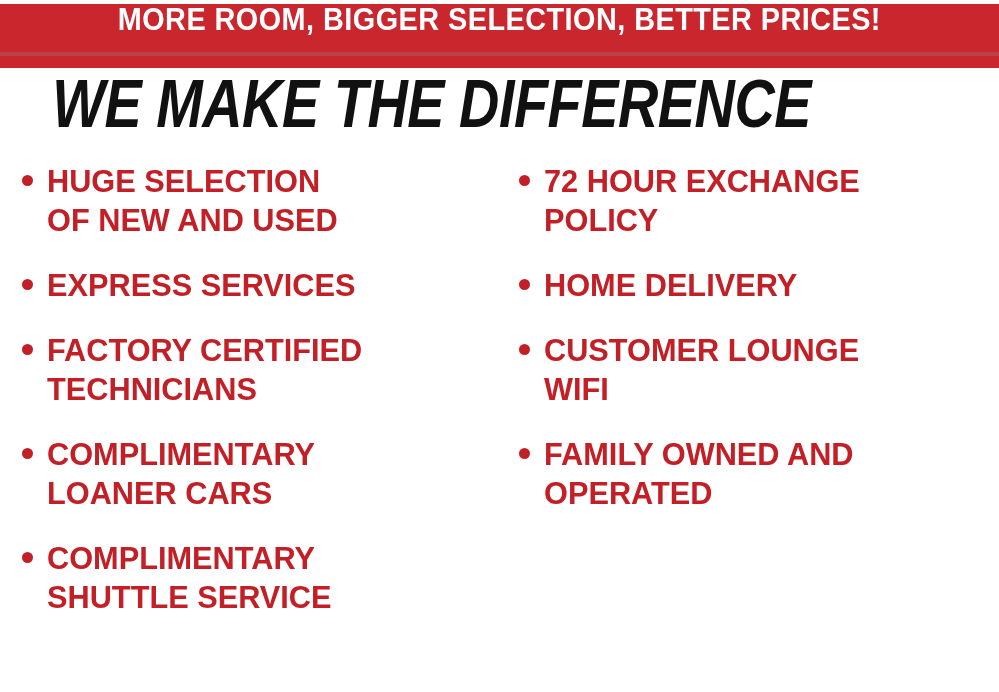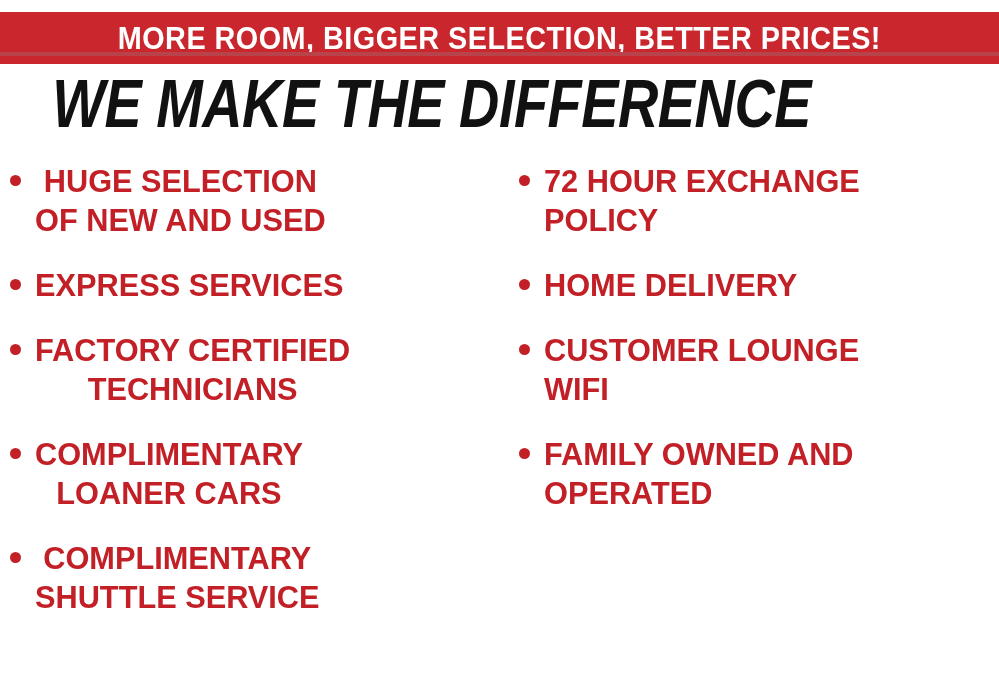--- a/index.html
+++ b/index.html
@@ -10,26 +10,25 @@
     width: 999px;
     height: 692px;
     background: #ffffff;
     font-family: "Liberation Sans", sans-serif;
     overflow: hidden;
   }
 
   #banner {
     position: absolute;
     left: 0;
-    top: 12px;
-    width: 999px;
-    height: 52px;
+    top: 4px;
+    width: 999px;
+    height: 64px;
     background: #c9272d;
     display: flex;
-    align-items: center;
     justify-content: center;
     box-sizing: border-box;
   }
   #banner-underline {
     position: absolute;
     left: 0;
     top: 52px;
     width: 999px;
     height: 4px;
     background: #b8434a;
@@ -76,23 +75,22 @@
     width: 999px;
     height: 540px;
     display: flex;
     align-items: flex-start;
   }
   .column {
     box-sizing: border-box;
   }
   #col-left {
     width: 505px;
-    padding-left: 10px;
+    padding-left: 22px;
     padding-top: 10px;
-    text-align: center;
   }
   #col-right {
     width: 494px;
     padding-left: 14px;
     padding-top: 10px;
   }
 
   .bullet-item {
     display: flex;
     align-items: flex-start;

